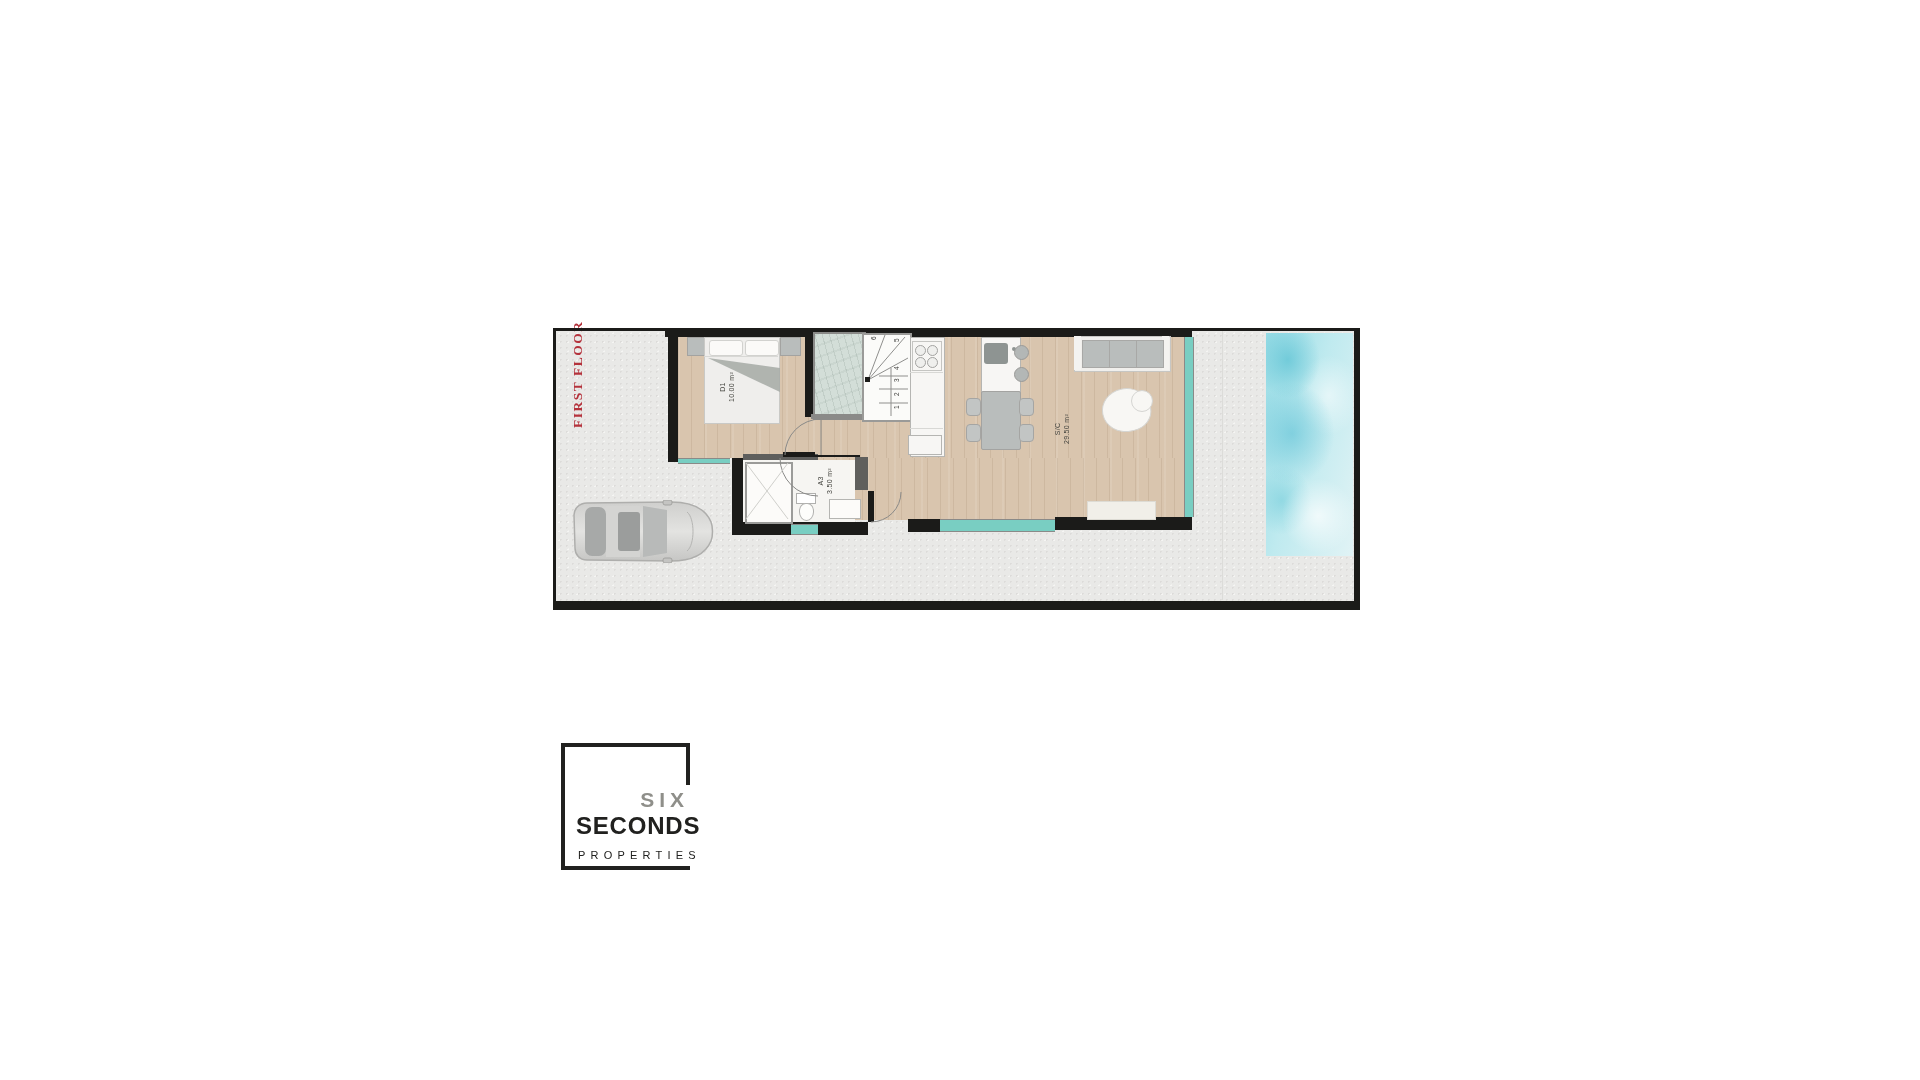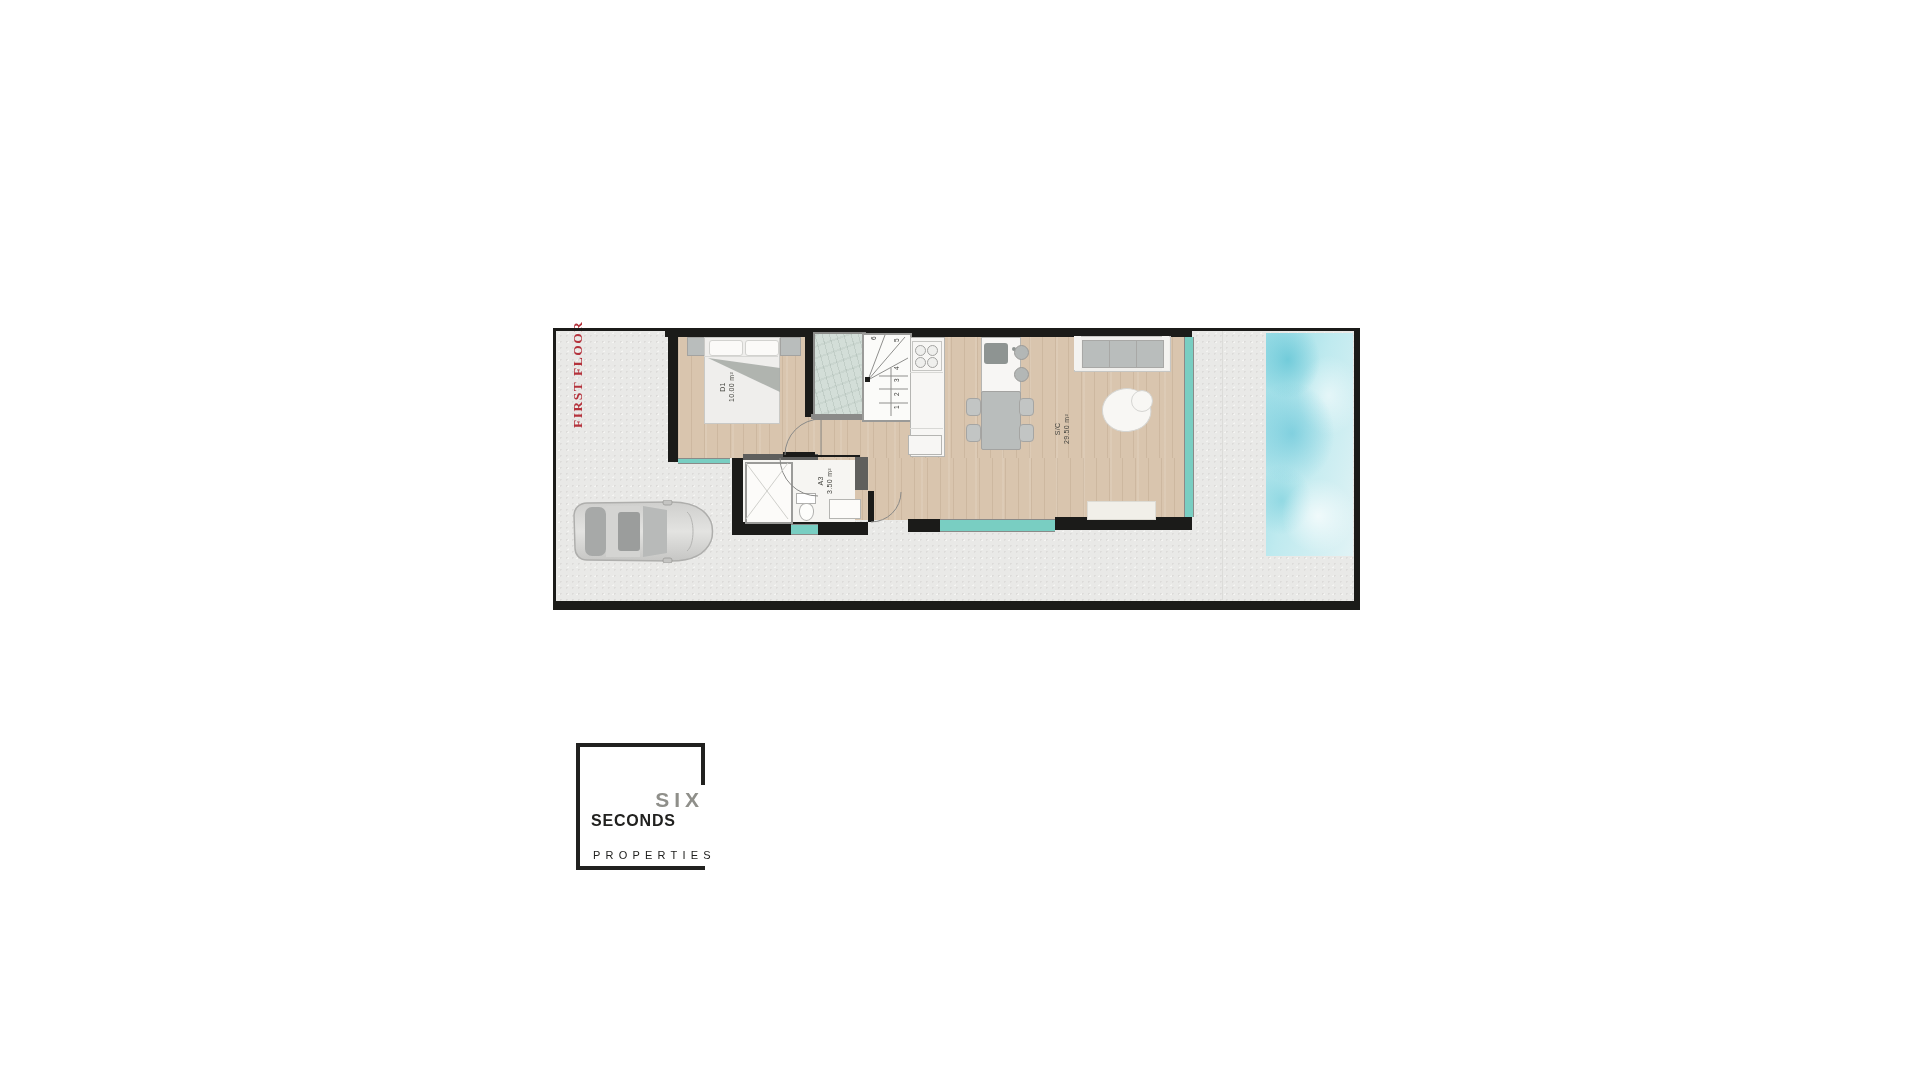--- a/index.html
+++ b/index.html
@@ -67,25 +67,25 @@
 
   
   .vrot{position:absolute;transform-origin:0 0;transform:rotate(-90deg);
         text-align:center;white-space:nowrap;}
   .floor-title{font-family:"Liberation Serif",serif;font-weight:bold;font-size:13.5px;
                letter-spacing:1.5px;color:var(--accent,#b4323c);line-height:18px;}
   .room-label{color:var(--label-text,#44443f);font-size:7px;line-height:8.5px;letter-spacing:.3px;}
   .room-label span{display:block;}
 
   
-  .logo{position:absolute;left:576px;top:743px;width:129px;height:93px;}
+  .logo{position:absolute;left:561px;top:743px;width:129px;height:93px;}
   .logo .edge{position:absolute;background:var(--logo-border,#21211f);}
   .logo-six{position:absolute;right:1px;top:45px;font-size:21px;font-weight:700;
             letter-spacing:5px;color:#8f8f8a;}
-  .logo-seconds{position:absolute;left:15px;top:69px;font-size:16px;font-weight:700;
+  .logo-seconds{position:absolute;left:15px;top:69px;font-size:24px;font-weight:700;
             letter-spacing:.8px;color:var(--logo-text,#21211f);white-space:nowrap;}
   .logo-properties{position:absolute;left:17px;top:106px;font-size:11px;font-weight:500;
             letter-spacing:5.2px;color:var(--logo-text,#21211f);white-space:nowrap;}
 </style>
 </head>
 <body>
 
 <div class="canvas">
 
   <div class="plan">

